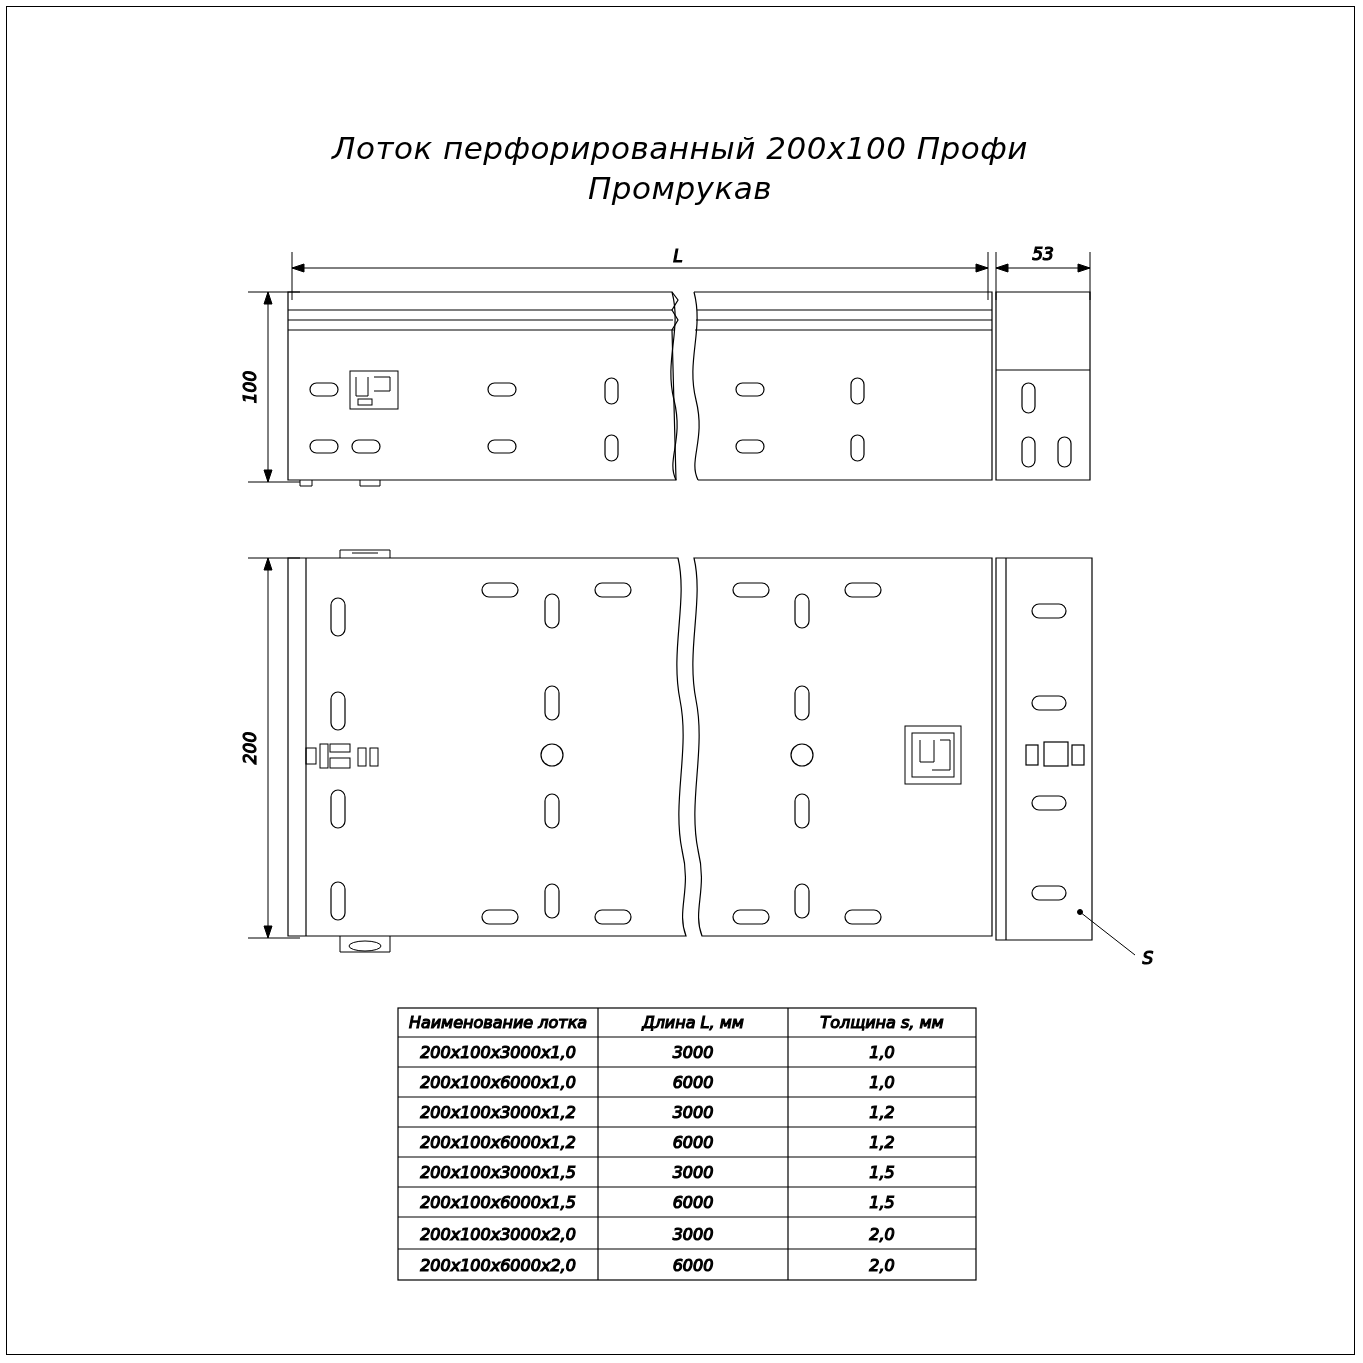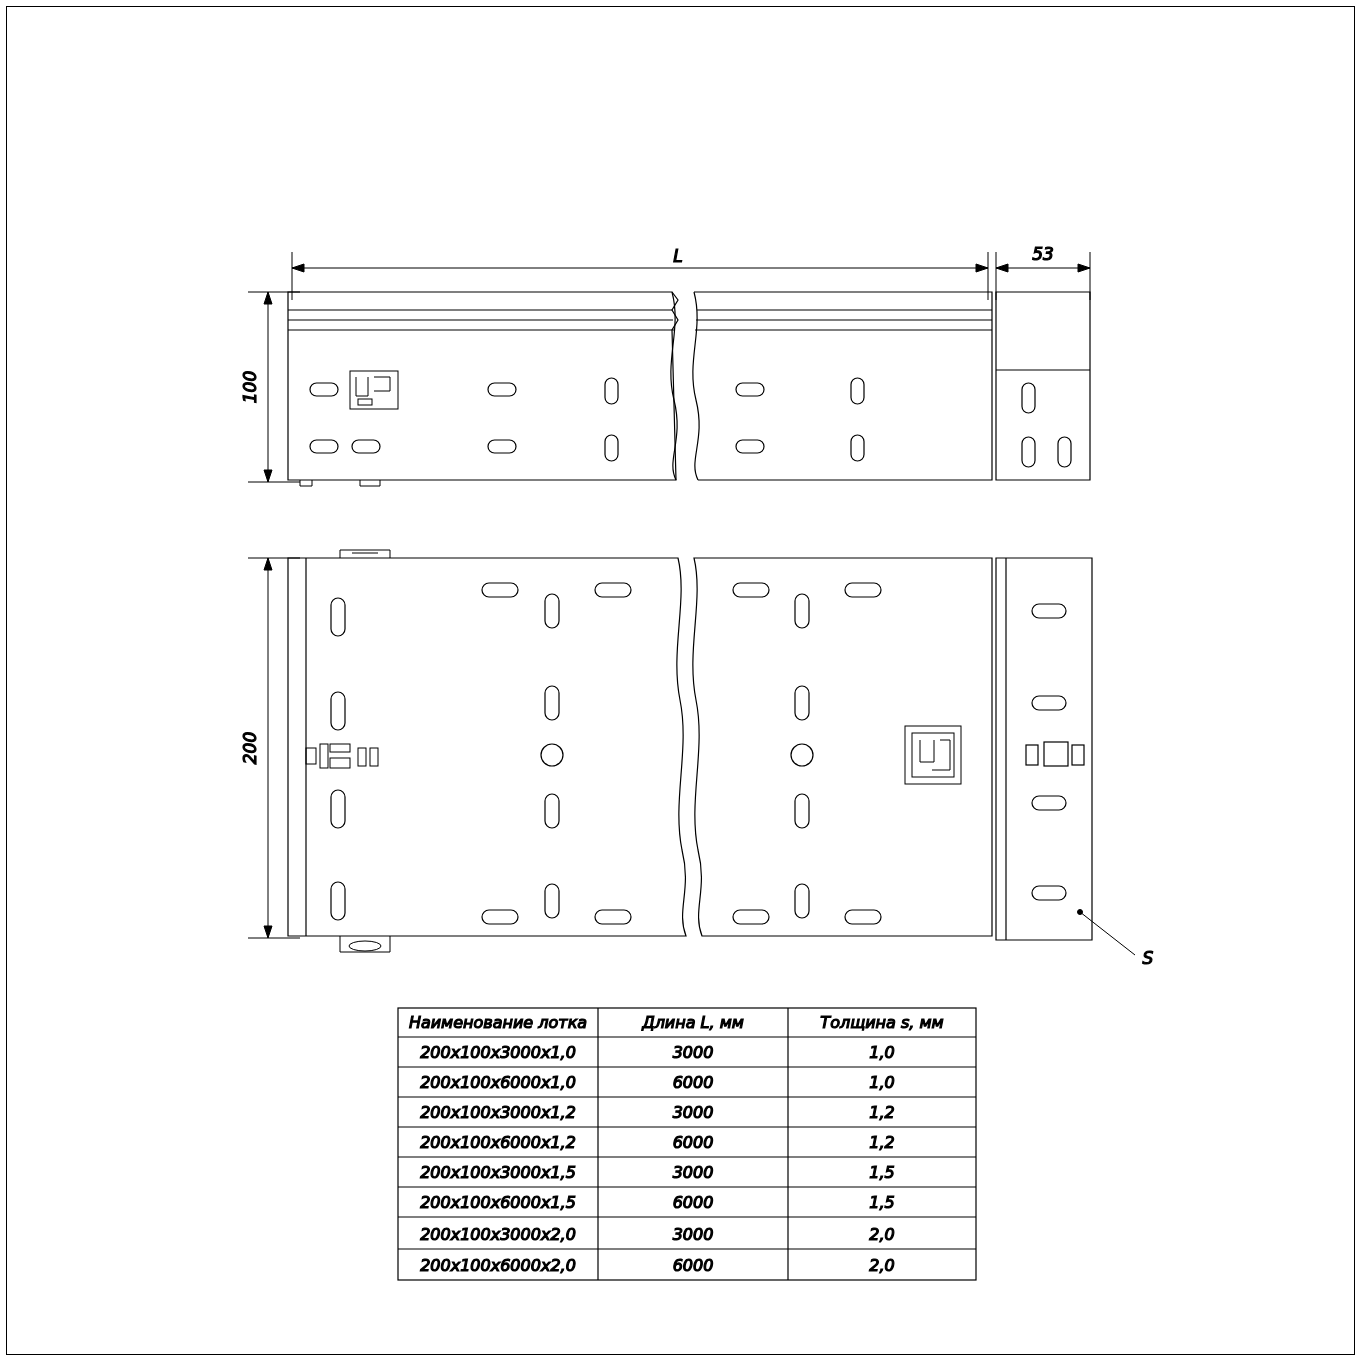--- a/index.html
+++ b/index.html
@@ -58,20 +58,24 @@
     font-size: 16px;
   }
 </style>
 </head>
 <body>
 
 <div id="sheet">
 
   <div class="frame"></div>
 
+  <div class="title">
+    <div>Лоток перфорированный 200х100 Профи</div>
+    <div>Промрукав</div>
+  </div>
 
   <svg class="draw" viewBox="0 0 1363 1363">
     <g fill="none" stroke="#000" stroke-width="1.2" stroke-linecap="butt">
 
       <g stroke-width="1">
         <line x1="292" y1="252" x2="292" y2="300"></line>
         <line x1="988" y1="252" x2="988" y2="300"></line>
         <line x1="292" y1="268" x2="988" y2="268"></line>
         <path d="M292 268 L304 264 L304 272 Z" fill="#000"></path>
         <path d="M988 268 L976 264 L976 272 Z" fill="#000"></path>

